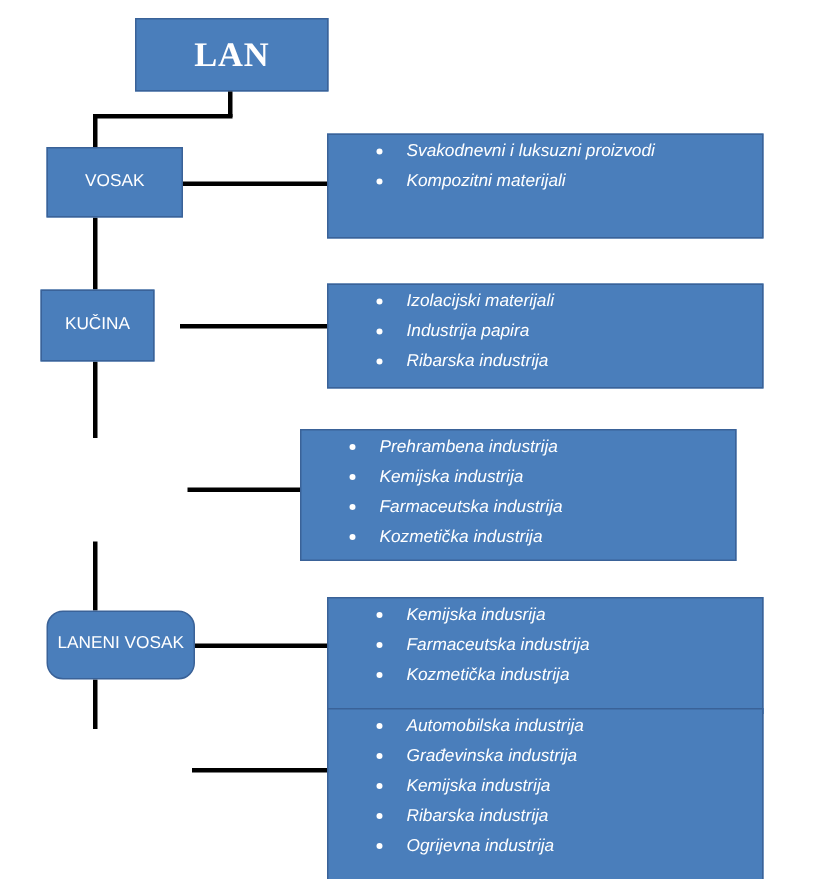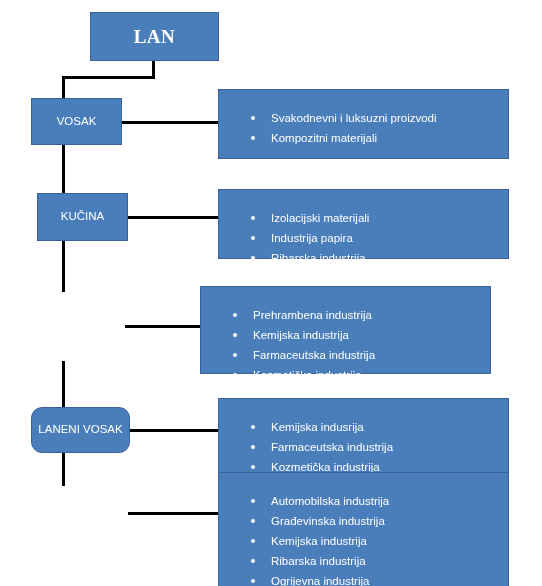--- a/index.html
+++ b/index.html
@@ -34,42 +34,43 @@
   }
 
   .root-box {
     display: flex;
     align-items: center;
     justify-content: center;
   }
   .root-label {
     font-family: "Liberation Serif", serif;
     font-weight: bold;
-    font-size: 19px;
+    font-size: 23px;
     color: #ffffff;
     letter-spacing: 0.5px;
   }
 
   .node-box {
     display: flex;
     align-items: center;
     justify-content: center;
     text-align: center;
   }
   .node-label {
     font-family: "Liberation Sans", sans-serif;
     font-size: 11.5px;
     color: #ffffff;
     line-height: 1.35;
     padding: 0 4px;
   }
 
   .panel-box {
-    padding: 18px 0 9px 0;
+    padding: 1px 0 9px 0;
     box-sizing: border-box;
+    font-style: italic;
   }
   .panel-list {
     list-style: none;
     margin: 0;
     padding: 0 0 0 30px;
   }
   .panel-list li {
     position: relative;
     font-family: "Liberation Sans", sans-serif;
     font-size: 11.5px;
@@ -114,21 +115,21 @@
     <span class="node-label">VOSAK</span>
   </div>
   <div class="box panel-box" style="left:218px; top:89px; width:291px; height:70px;">
     <ul class="panel-list">
       <li>Svakodnevni i luksuzni proizvodi</li>
       <li>Kompozitni materijali</li>
     </ul>
   </div>
 
   <div class="conn" style="left:120px; top:216px; width:100px; height:3px;"></div>
-  <div class="box node-box" style="left:37px; top:193px; width:91px; height:48px;">
+  <div class="box node-box" style="left:27px; top:193px; width:76px; height:48px;">
     <span class="node-label">KUČINA</span>
   </div>
   <div class="box panel-box" style="left:218px; top:189px; width:291px; height:70px;">
     <ul class="panel-list">
       <li>Izolacijski materijali</li>
       <li>Industrija papira</li>
       <li>Ribarska industrija</li>
     </ul>
   </div>
 

